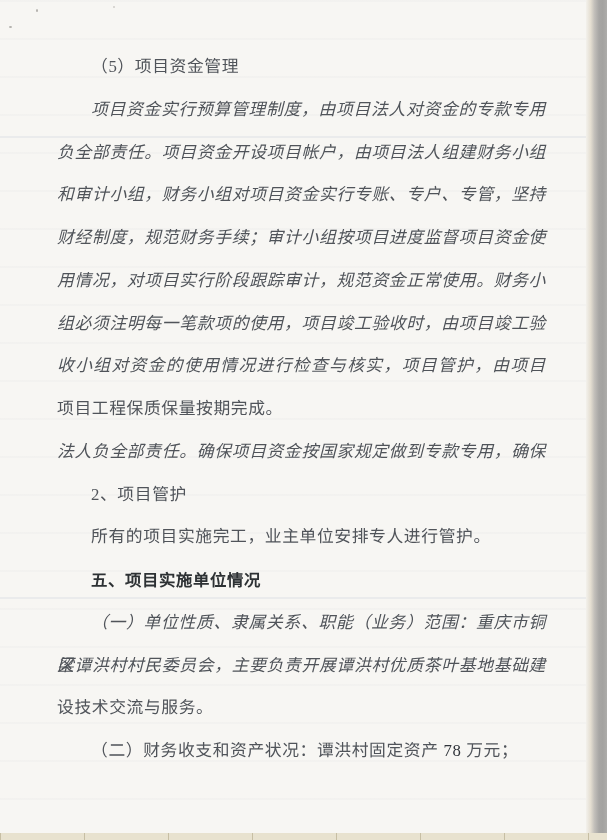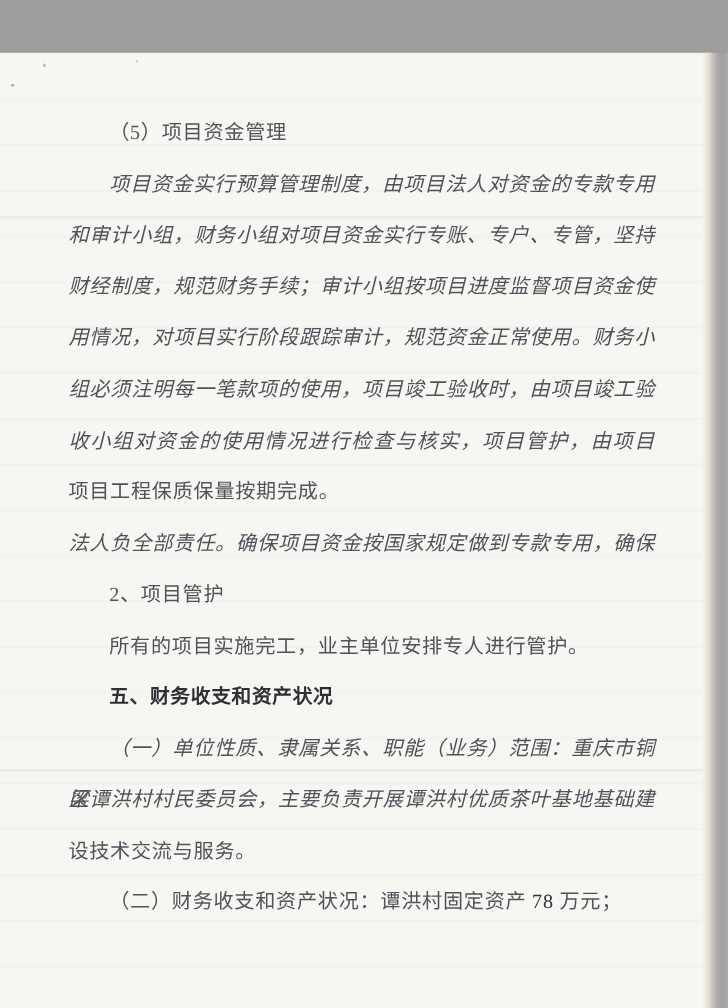--- a/index.html
+++ b/index.html
@@ -8,21 +8,20 @@
     width: 607px;
     height: 840px;
     overflow: hidden;
     background: #9e9d9b;
     font-family: "Liberation Serif", "DejaVu Serif", serif;
   }
   .scene {
     position: relative;
     width: 607px;
     height: 748px;
-    margin-top: 44px;
   }
   
   .paper {
     position: absolute;
     left: 0;
     top: 0;
     width: 594px;
     height: 833px;
     background:
       repeating-linear-gradient(180deg,
@@ -108,30 +107,31 @@
 <div class="scene">
   <div class="paper">
     <div class="speck s1"></div>
     <div class="speck s2"></div>
     <div class="speck s3"></div>
     <div class="band b1"></div>
     <div class="band b2"></div>
     <div class="text-block">
         <div class="line i">（5）项目资金管理</div>
         <div class="line i j">项目资金实行预算管理制度，由项目法人对资金的专款专用</div>
+        <div class="line j">负全部责任。项目资金开设项目帐户，由项目法人组建财务小组</div>
         <div class="line j">和审计小组，财务小组对项目资金实行专账、专户、专管，坚持</div>
         <div class="line j">财经制度，规范财务手续；审计小组按项目进度监督项目资金使</div>
         <div class="line j">用情况，对项目实行阶段跟踪审计，规范资金正常使用。财务小</div>
         <div class="line j">组必须注明每一笔款项的使用，项目竣工验收时，由项目竣工验</div>
         <div class="line j">收小组对资金的使用情况进行检查与核实，项目管护，由项目</div>
         <div class="line">项目工程保质保量按期完成。</div>
         <div class="line j">法人负全部责任。确保项目资金按国家规定做到专款专用，确保</div>
         <div class="line i">2、项目管护</div>
         <div class="line i">所有的项目实施完工，业主单位安排专人进行管护。</div>
-        <div class="line i b">五、财务收支和资产状况</div>
+        <div class="line i b">五、项目实施单位情况</div>
         <div class="line i j">（一）单位性质、隶属关系、职能（业务）范围：重庆市铜梁</div>
         <div class="line j">区谭洪村村民委员会，主要负责开展谭洪村优质茶叶基地基础建</div>
         <div class="line">设技术交流与服务。</div>
         <div class="line i"><span>（二）财务收支和资产状况：谭洪村固定资产 </span><span class="num-bold">78</span><span> 万元；</span></div>
       </div>
   </div>
   <div class="right-edge"></div>
   <div class="bottom-edge"></div>
 </div>
 

